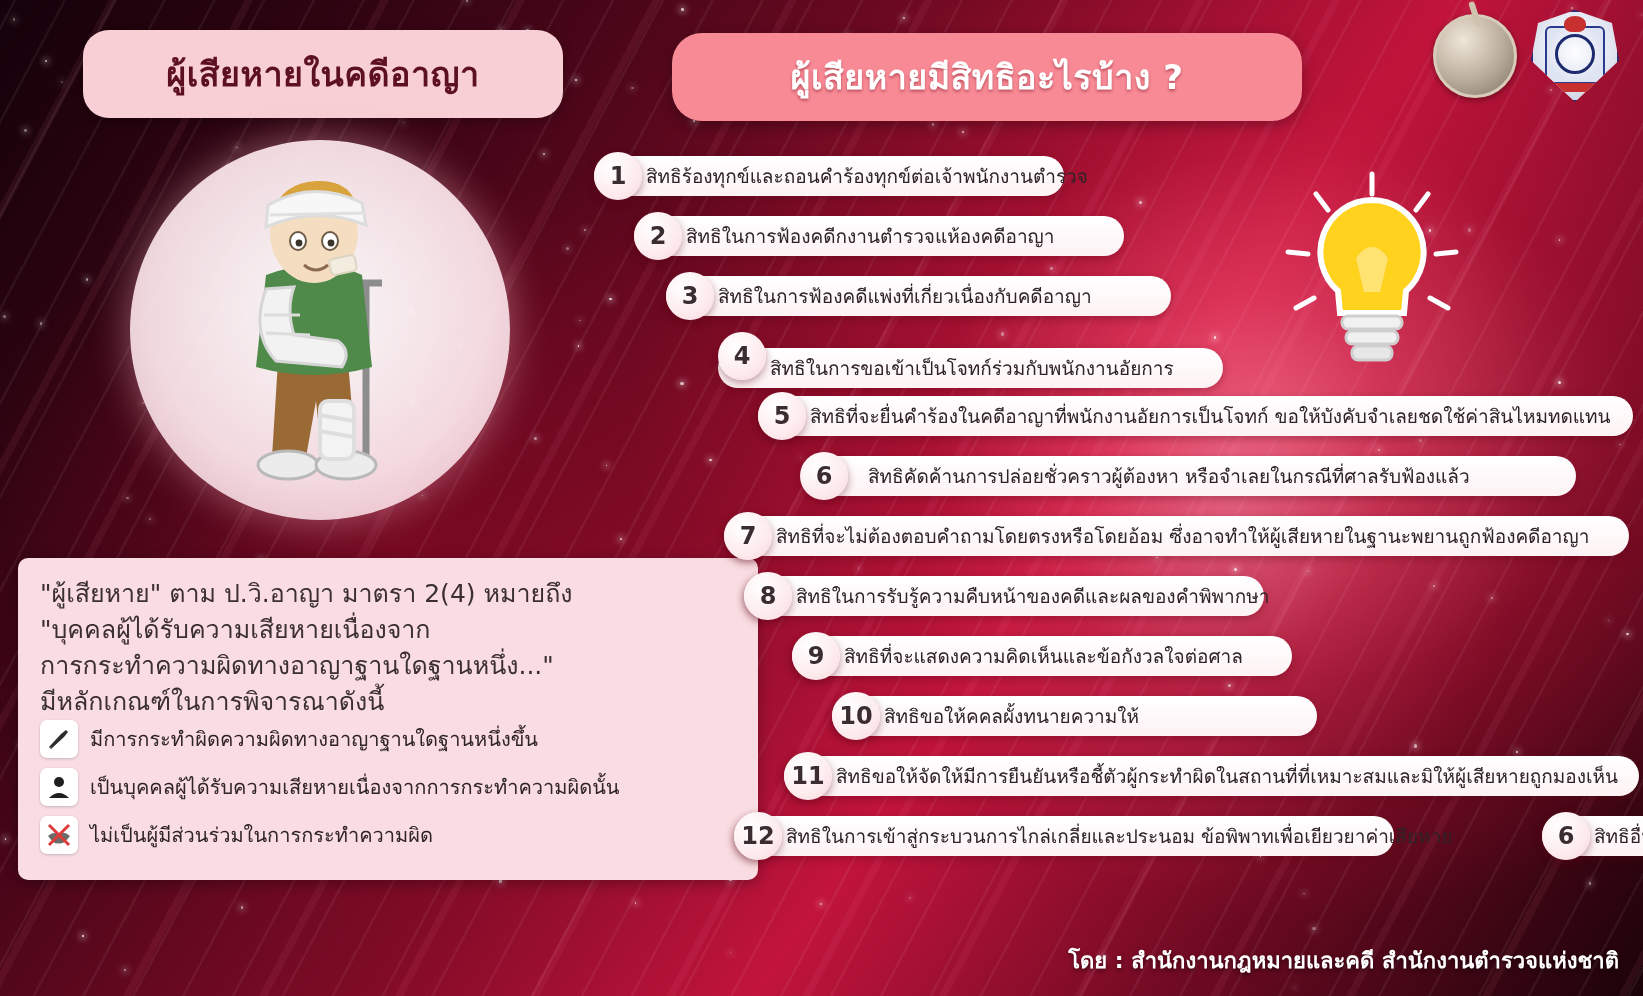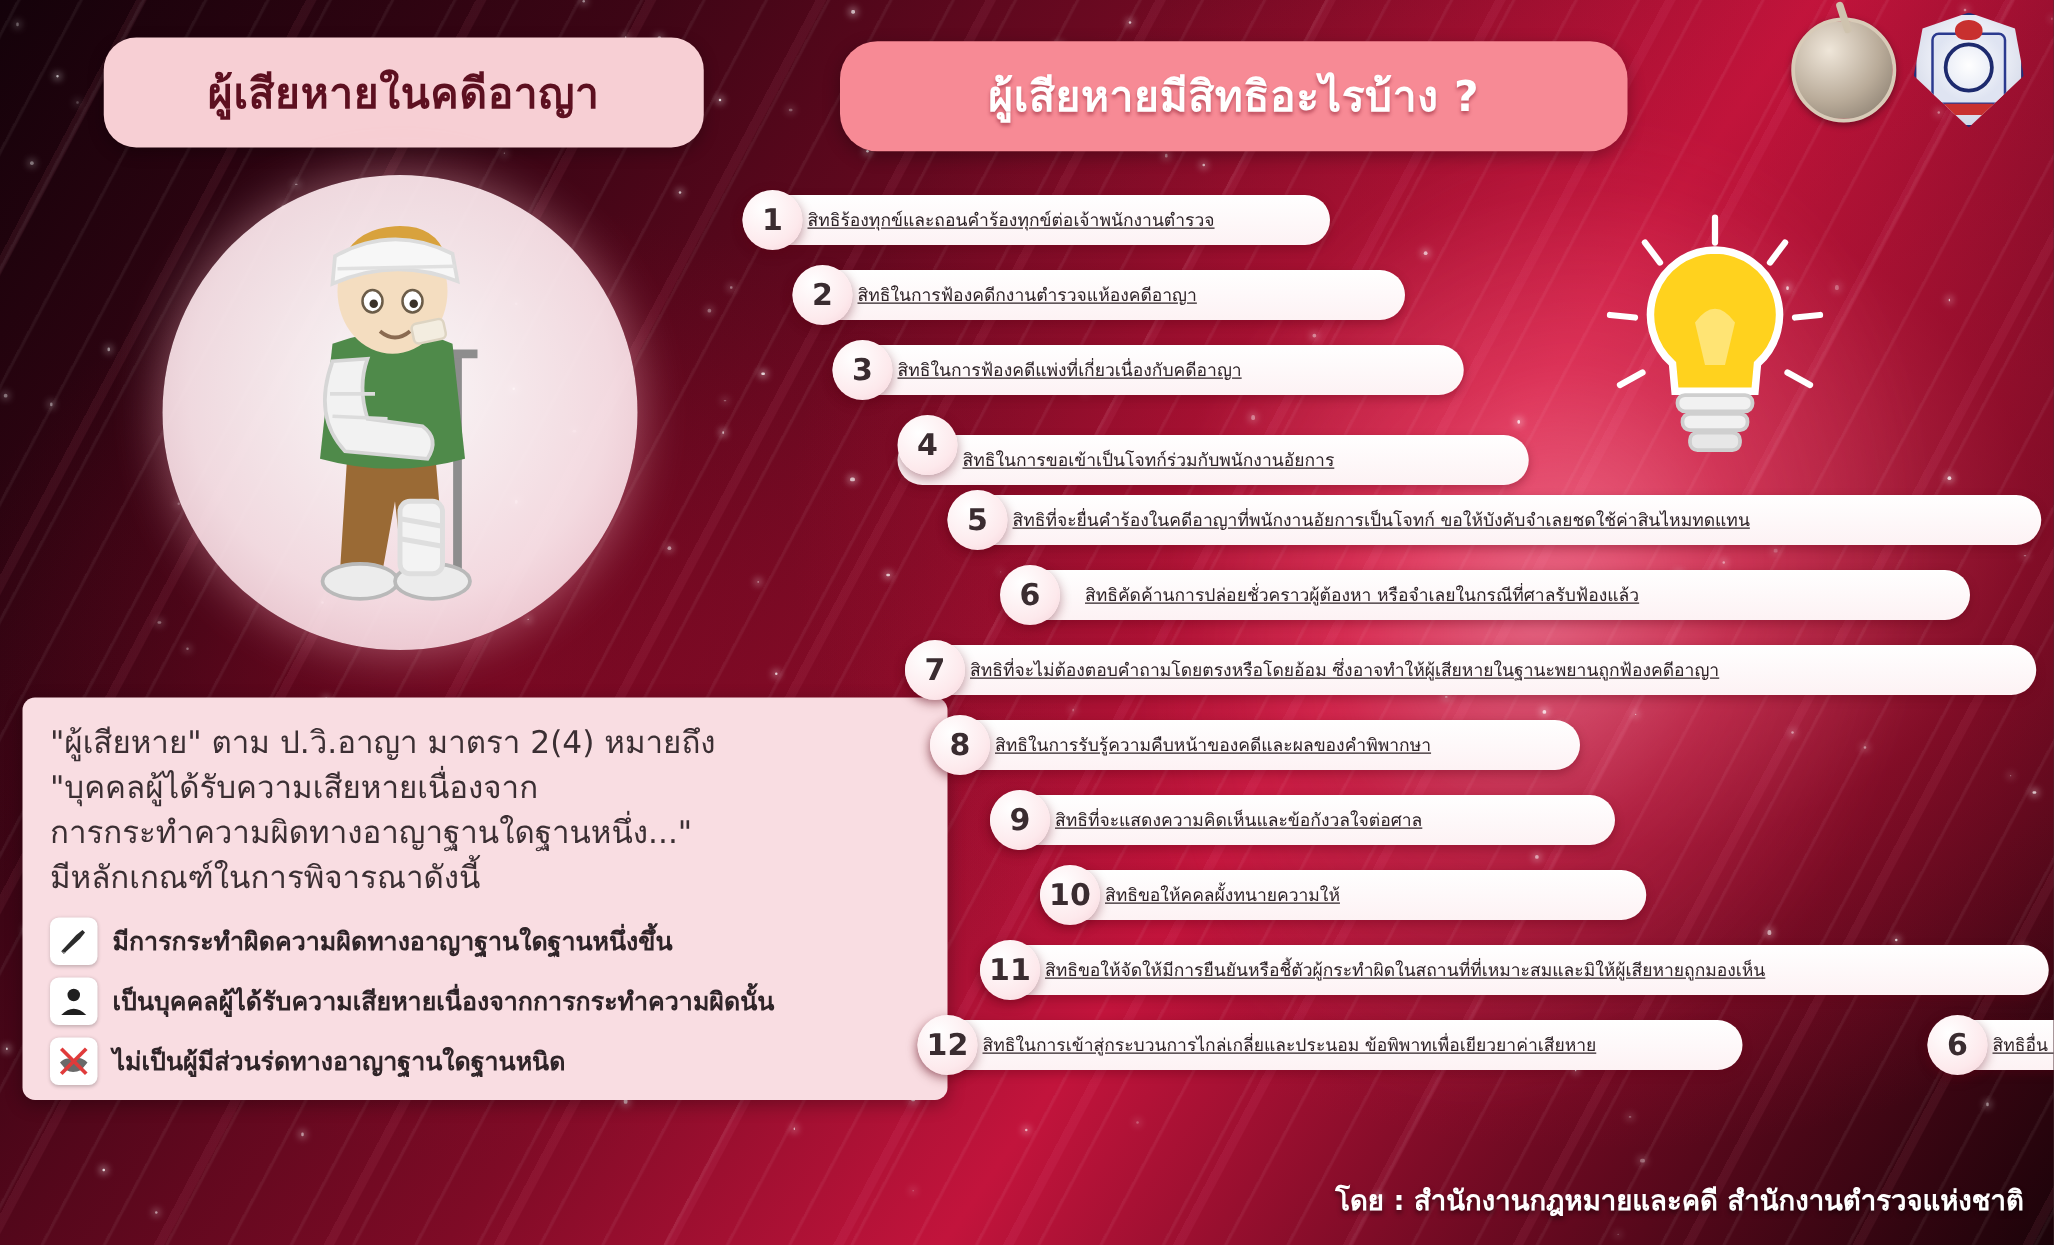--- a/index.html
+++ b/index.html
@@ -107,21 +107,21 @@
   
   .defbox{
     position:absolute;left:18px;top:558px;width:740px;height:322px;
     background:#f9dde2;border-radius:10px;
     padding:18px 22px;box-sizing:border-box;
     box-shadow:0 4px 14px rgba(0,0,0,.3);
   }
   .defbox .dline{
     color:#3b2f33;font-size:25px;line-height:36px;white-space:nowrap;
   }
-  .bullets{margin-top:14px;font-weight:bold;}
+  .bullets{}
   .bullet{display:flex;align-items:center;gap:12px;margin-bottom:10px;}
   .bicon{
     width:38px;height:38px;border-radius:7px;background:#fff;
     display:flex;align-items:center;justify-content:center;flex:0 0 38px;
     box-shadow:0 1px 3px rgba(0,0,0,.2);
   }
   .btext{font-size:20px;color:#2f2428;white-space:nowrap;}
 
   
   .list{position:absolute;left:576px;top:146px;width:1060px;}
@@ -137,21 +137,21 @@
   }
   .num{
     position:absolute;left:0;top:50%;transform:translateY(-50%);
     width:48px;height:48px;border-radius:50%;
     background:radial-gradient(circle at 35% 30%,#ffffff 0%,#fde9ec 65%,#f6d2d9 100%);
     box-shadow:0 3px 9px rgba(90,0,20,.4);
     display:flex;align-items:center;justify-content:center;
     font-size:24px;font-weight:bold;color:#3a2c30;
     z-index:2;
   }
-  .txt{font-size:14px;color:#2e2327;white-space:nowrap;text-decoration:underline;}
+  .txt{font-size:19px;color:#2e2327;white-space:nowrap;}
 
   
   .bulb{position:absolute;left:1272px;top:168px;width:200px;height:210px;}
 
   
   .footer{
     position:absolute;right:24px;bottom:18px;
     color:#fff;font-size:22px;font-weight:bold;
     text-shadow:0 2px 4px rgba(0,0,0,.5);
     white-space:nowrap;
@@ -397,21 +397,21 @@
         <div class="btext">เป็นบุคคลผู้ได้รับความเสียหายเนื่องจากการกระทำความผิดนั้น</div>
       </div>
       <div class="bullet">
         <div class="bicon">
           <svg width="26" height="26" viewBox="0 0 26 26">
             <path d="M2 14 q5 -5 10 -2 q6 -4 12 2 l-5 6 q-7 3 -12 0 Z" fill="#6a6a6a"></path>
             <line x1="3" y1="3" x2="23" y2="23" stroke="#e03b3b" stroke-width="3"></line>
             <line x1="23" y1="3" x2="3" y2="23" stroke="#e03b3b" stroke-width="3"></line>
           </svg>
         </div>
-        <div class="btext">ไม่เป็นผู้มีส่วนร่ดทางอาญาฐานใดฐานหนิด</div>
+        <div class="btext">ไม่เป็นผู้มีส่วนร่วมในการกระทำความผิด</div>
       </div>
     </div>
   </div>
 
   <div class="bulb">
     <svg width="200" height="210" viewBox="0 0 200 210">
       <g stroke="#fff" stroke-width="5" stroke-linecap="round">
         <line x1="100" y1="6" x2="100" y2="26"></line>
         <line x1="44" y1="26" x2="56" y2="42"></line>
         <line x1="156" y1="26" x2="144" y2="42"></line>

